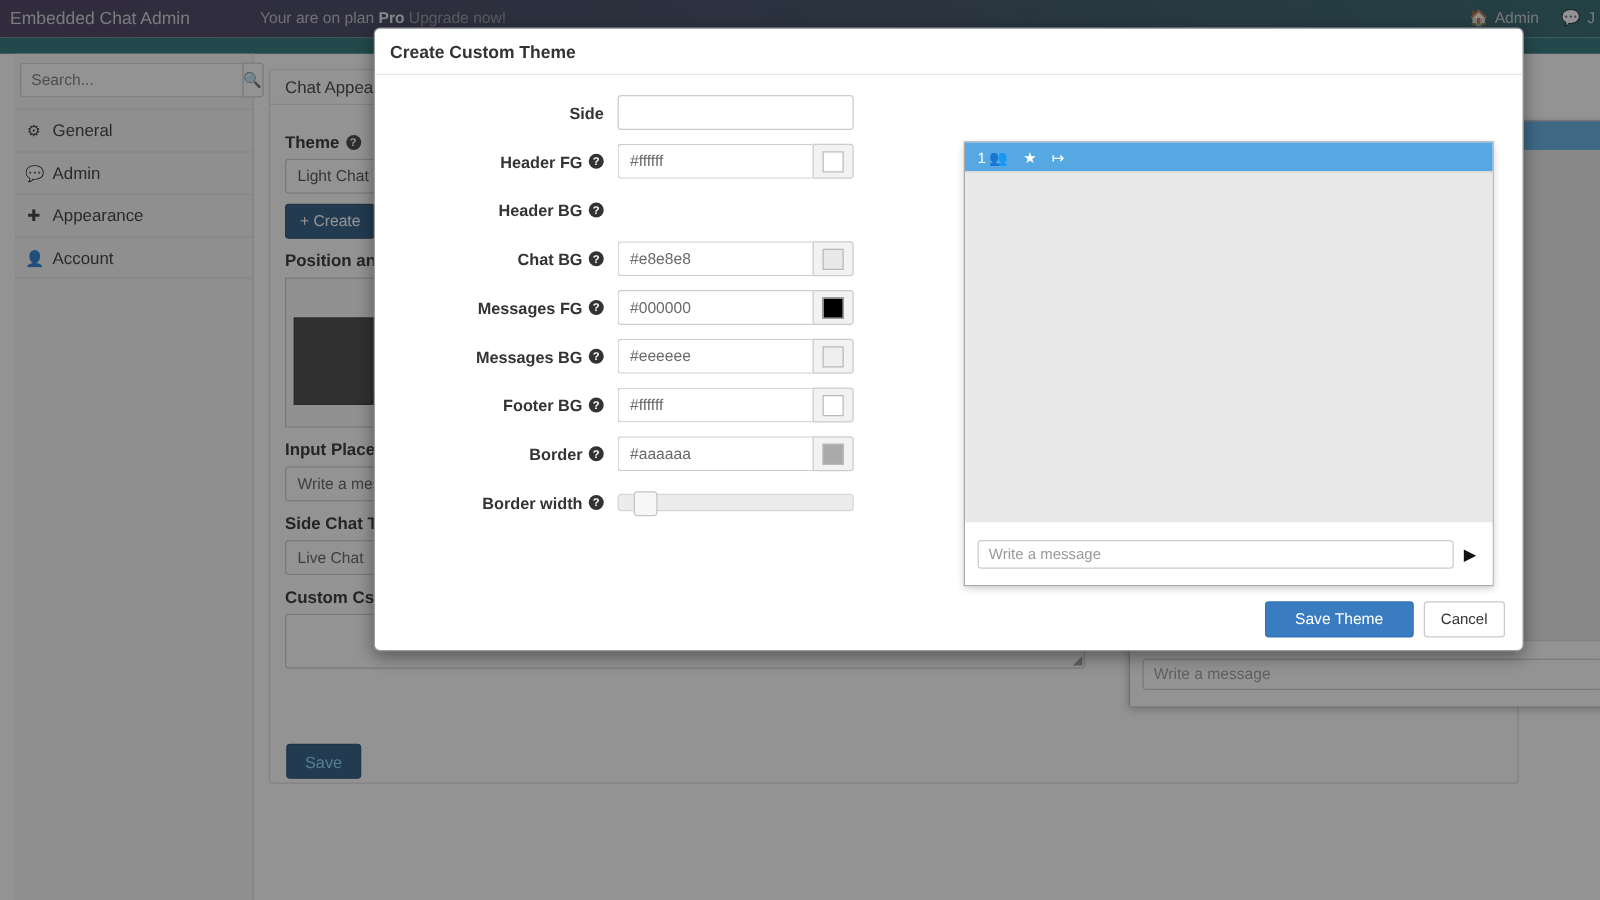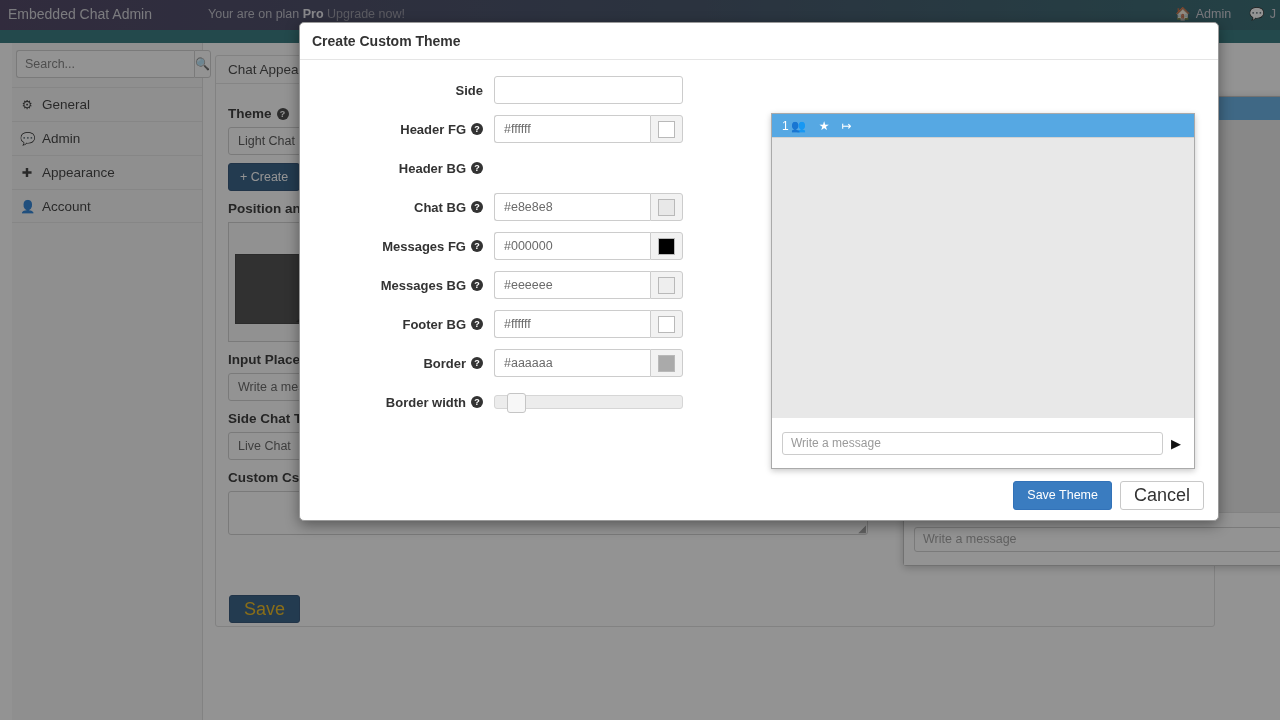--- a/index.html
+++ b/index.html
@@ -122,22 +122,22 @@
     margin-top: 6px; width: 640px; height: 44px;
     border: 1px solid #ccc; border-radius: 3px; background: #fff;
     position: relative;
   }
   .csbox .grip2 {
     position: absolute; right: 1px; bottom: 0px; font-size: 10px; color: #999;
   }
   .btn-save-page {
     position: absolute; left: 13px; bottom: -76px;
     height: 28px; padding: 0 14px;
-    background: #1f4e79; color: #eab308; border: 1px solid #1a4169;
-    border-radius: 3px; font-size: 18px; cursor: pointer;
+    background: #1f4e79; color: #7dd3fc; border: 1px solid #1a4169;
+    border-radius: 3px; font-size: 13px; cursor: pointer;
     font-family: "Liberation Sans", sans-serif;
   }
 
   
   .darkbar {
     position: absolute; top: 100px; left: 1215px; width: 65px; height: 30px;
     background: #255172;
   }
   .page-widget {
     position: absolute; left: 903px; top: 96px; width: 390px; height: 470px;
@@ -228,27 +228,27 @@
     background: #fff;
   }
   .pv-send { font-size: 13px; color: #111; cursor: pointer; padding-right: 3px; }
 
   .modal-foot {
     position: absolute; left: 0; bottom: 0; width: 100%; height: 50px;
     display: flex; align-items: center; justify-content: flex-end;
     gap: 8px; padding-right: 14px;
   }
   .btn-primary {
-    height: 29px; padding: 0 13px; background: #3a7cc0; color: #fff;
+    height: 29px; padding: 0 23px; background: #3a7cc0; color: #fff;
     border: 1px solid #3272b8; border-radius: 3px; font-size: 12.5px;
     cursor: pointer; font-family: "Liberation Sans", sans-serif;
   }
   .btn-default {
     height: 29px; padding: 0 13px; background: #fff; color: #333;
-    border: 1px solid #c8c8c8; border-radius: 3px; font-size: 18px;
+    border: 1px solid #c8c8c8; border-radius: 3px; font-size: 12px;
     cursor: pointer; font-family: "Liberation Sans", sans-serif;
   }
 </style>
 </head>
 <body>
 
 <div id="page">
 
   <div class="topbar">
     <div class="brand">Embedded Chat Admin</div>

